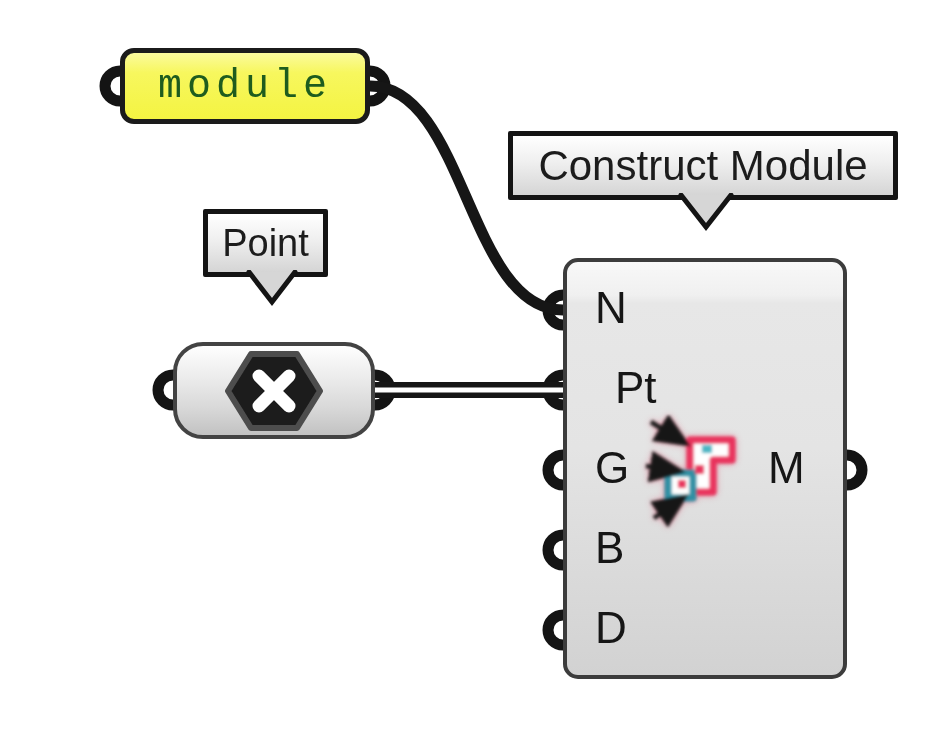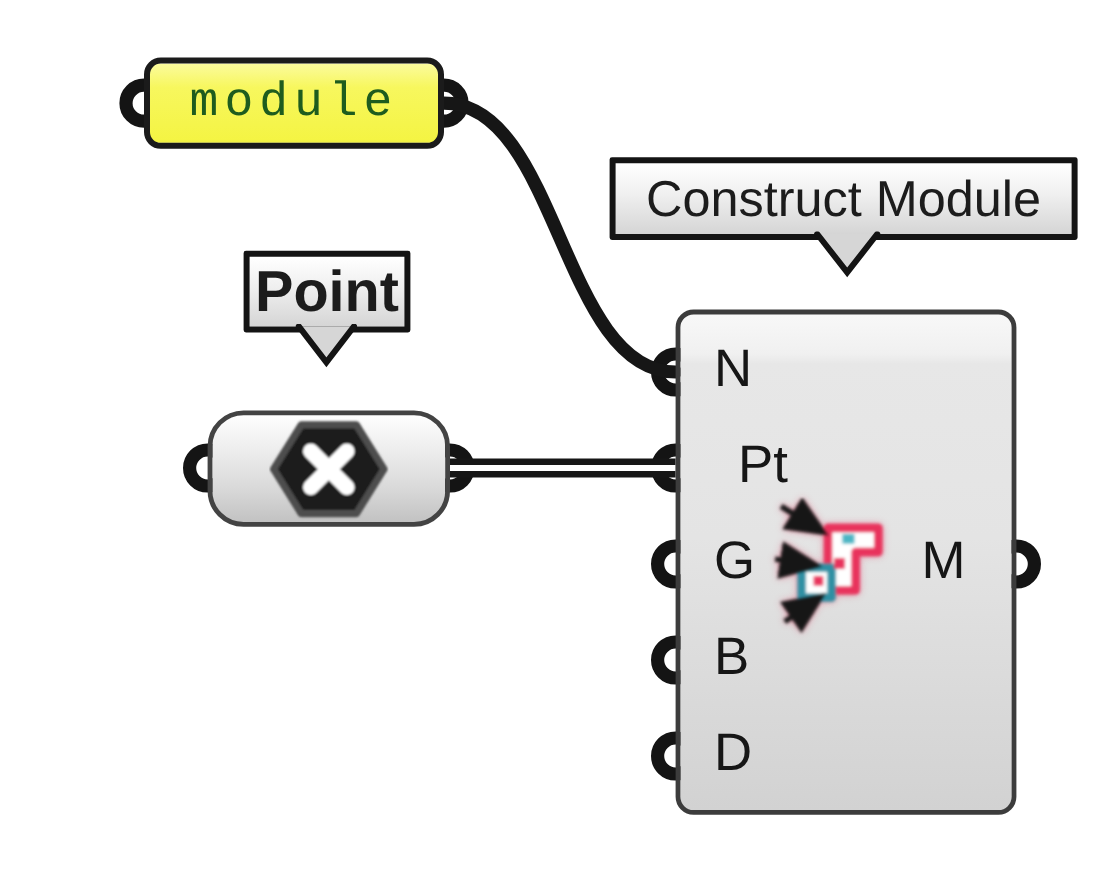--- a/index.html
+++ b/index.html
@@ -12,21 +12,21 @@
          border:5px solid #1b1b1b;border-radius:14px;
          background:linear-gradient(#fbfb9d 0%,#f7f75e 30%,#f4f442 100%);
          display:flex;align-items:center;justify-content:center;}
   .panel-text{font-family:"Liberation Mono","DejaVu Sans Mono",monospace;
               font-size:40px;letter-spacing:5px;color:#1e5c1e;}
 
   
   .tooltip{position:absolute;box-sizing:border-box;border:5px solid #141414;border-radius:2px;
            background:linear-gradient(#ffffff 0%,#efefef 45%,#d5d5d5 100%);
            display:flex;align-items:center;justify-content:center;color:#1c1c1c;}
-  .tooltip-point{left:168px;top:209px;width:139px;height:68px;font-size:48px;font-weight:bold;}
+  .tooltip-point{left:168px;top:209px;width:125px;height:68px;font-size:38px;}
   .tooltip-cm{left:473px;top:131px;width:390px;height:69px;font-size:42px;}
   .tail{position:absolute;}
 
   
   .capsule{position:absolute;left:138px;top:342px;width:202px;height:97px;box-sizing:border-box;
            border:4px solid #434343;border-radius:30px;
            background:linear-gradient(#fefefe 0%,#ececec 35%,#d8d8d8 70%,#c2c2c2 100%);
            display:flex;align-items:center;justify-content:center;}
 
   

